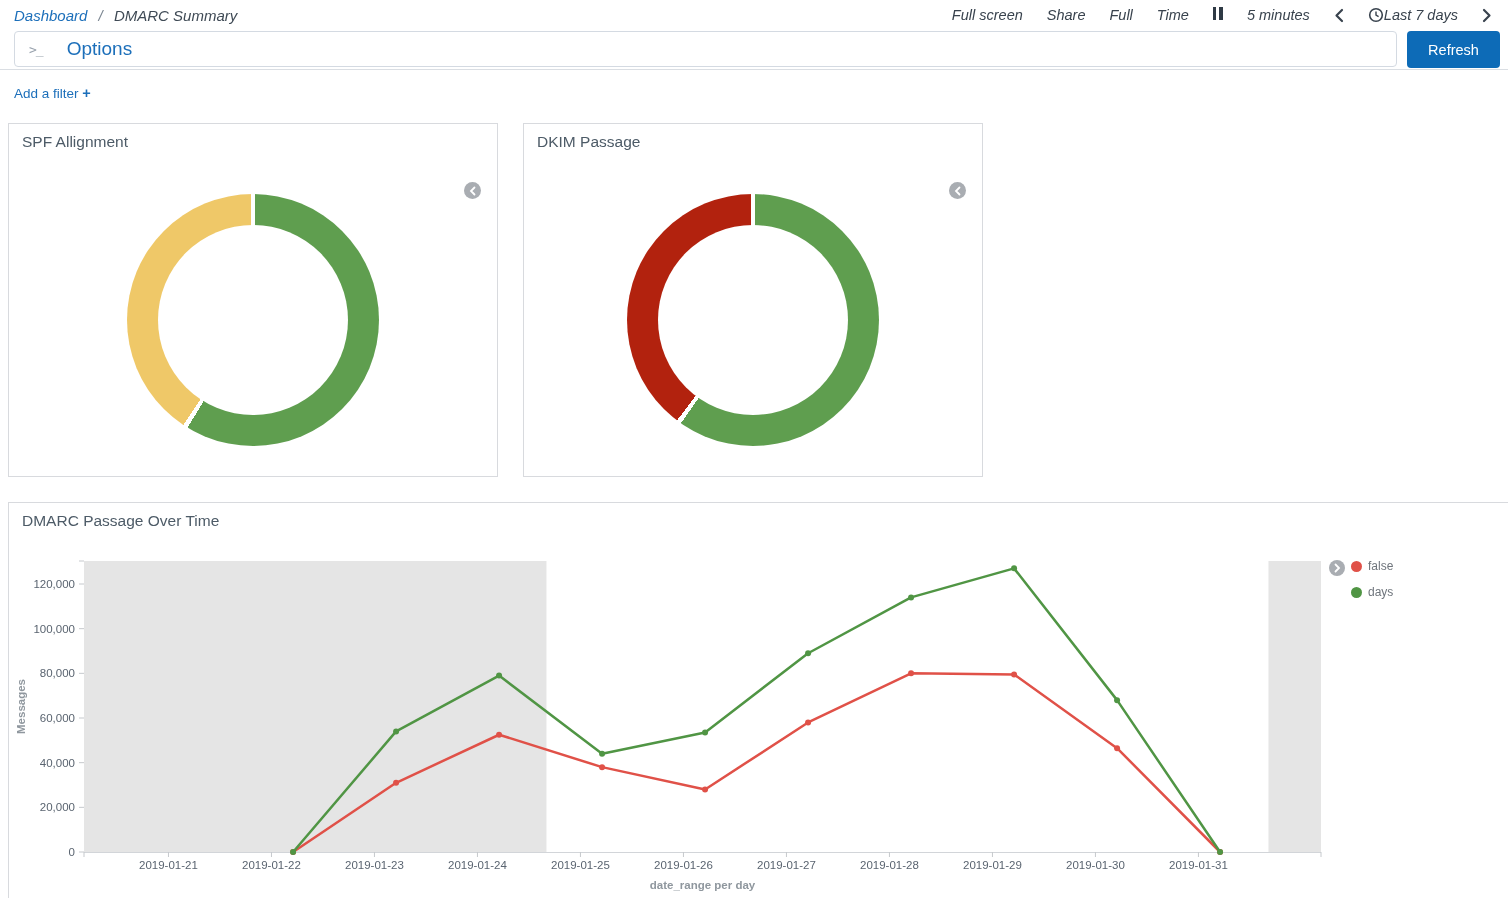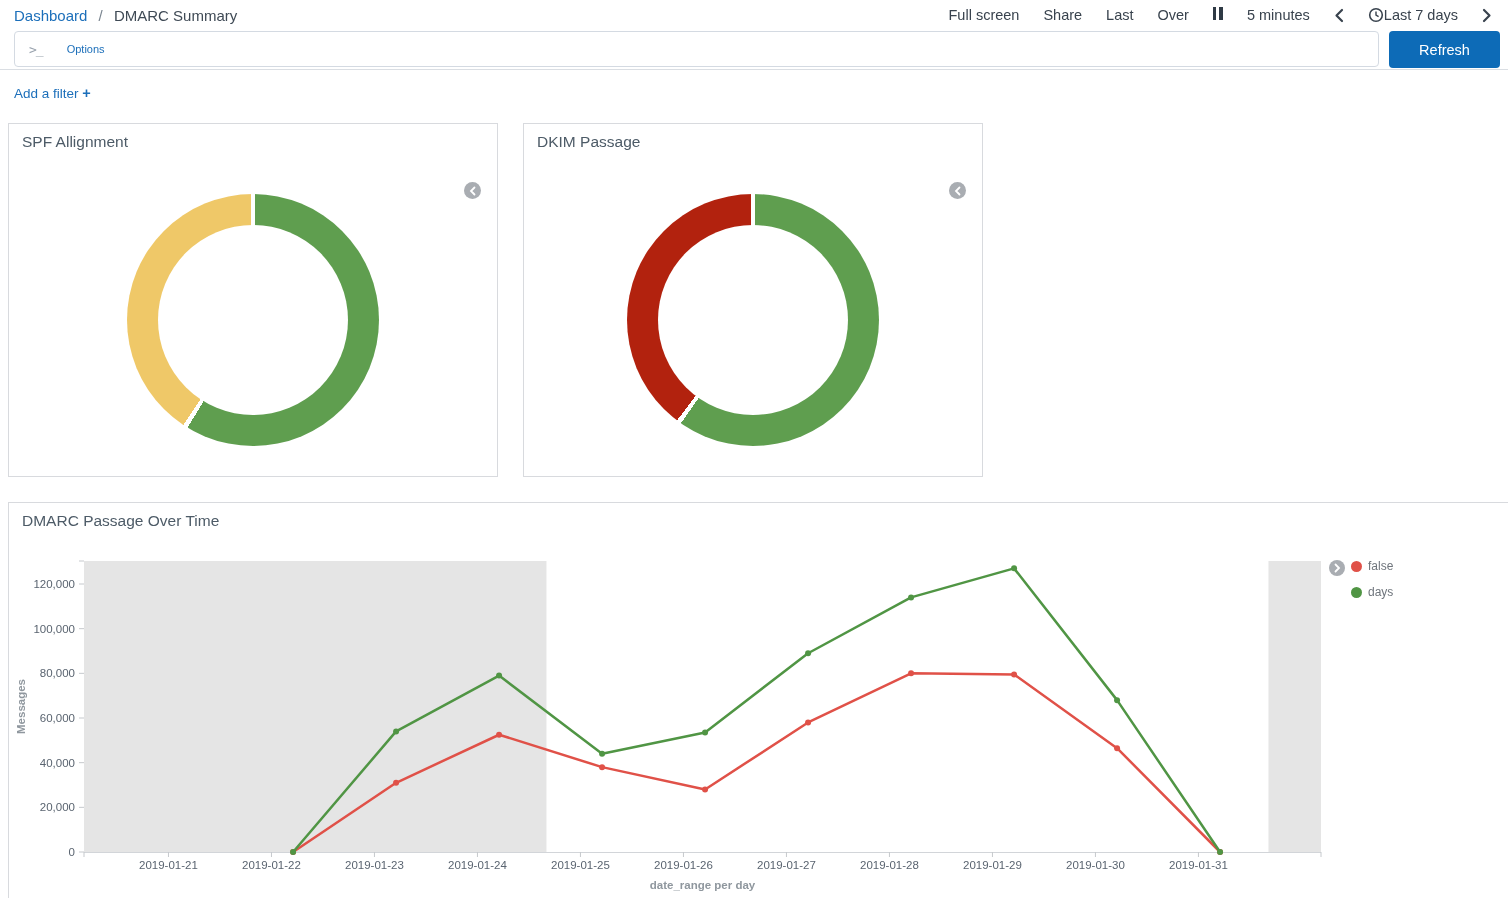--- a/index.html
+++ b/index.html
@@ -4,40 +4,40 @@
 <style>
   * { box-sizing: border-box; }
   html,body { margin:0; padding:0; }
   body {
     width:1508px; height:898px; overflow:hidden;
     background:#fff; font-family:"Liberation Sans", sans-serif; color:#3a4450;
   }
   a { text-decoration:none; cursor:pointer; }
 
   
-  .topbar { height:28px; display:flex; justify-content:space-between; align-items:center; padding:2px 16px 0 14px; }
+  .topbar { height:28px; display:flex; justify-content:space-between; align-items:center; padding:2px 16px 0 14px;font-style:italic; }
   .breadcrumb { font-size:15px; }
   .breadcrumb .bc-link { color:#1c6fba; }
   .breadcrumb .bc-sep { color:#7a8590; margin:0 7px; }
   .breadcrumb .bc-cur { color:#3f4a55; }
   .topmenu { display:flex; gap:24px; font-size:14.5px; }
   .topmenu a, .topmenu .mi { color:#39434e; }
   .pause-icon { display:inline-flex; gap:3px; cursor:pointer; }
   .pause-icon i { width:3.5px; height:13px; background:#2f3a45; }
   .chev-btn { display:inline-flex; align-items:center; cursor:pointer; }
   .timerange { display:inline-flex; align-items:center; gap:0; cursor:pointer; }
 
   
   .querybar { height:42px; display:flex; align-items:flex-start; padding:3px 8px 0 14px; border-bottom:1px solid #dadee3; }
   .searchbox { flex:1; height:36px; display:flex; align-items:center; border:1px solid #d4dae2; border-radius:4px; background:#fff; padding:0 14px; }
   .prompt { color:#98a2ad; font-family:"DejaVu Sans Mono", monospace; font-size:13px; margin-right:12px; letter-spacing:-1px; }
   .searchbox input { flex:1; border:none; outline:none; font-size:14.5px; color:#343741; font-family:"Liberation Sans", sans-serif; }
   .searchbox input::placeholder { color:#9aa5b3; }
-  .options-link { color:#1c6fba; font-size:11px; margin-left:12px; }
-  .refresh-btn { margin-left:10px; width:111px; height:37px; background:#0d6bb7; color:#fff; border:none; border-radius:4px; font-size:14.5px; font-family:"Liberation Sans", sans-serif; cursor:pointer; }
+  .options-link { color:#1c6fba; font-size:19px; margin-left:12px; }
+  .refresh-btn { margin-left:10px; width:93px; height:37px; background:#0d6bb7; color:#fff; border:none; border-radius:4px; font-size:14.5px; font-family:"Liberation Sans", sans-serif; cursor:pointer; }
 
   
   .filterbar { height:53px; padding:15px 14px 22px; font-size:13.5px; }
   .filterbar a { color:#1c6fba; }
   .filterbar .plus { font-weight:bold; font-size:14.5px; }
 
   
   .grid { display:grid; grid-template-columns:490px 460px 522px; grid-template-rows:354px 410px; gap:25px; padding:0 8px; }
   .panel { position:relative; background:#fff; border:1px solid #d8dade; }
   .panel-title { margin:0; padding:9px 13px; font-size:15.5px; font-weight:400; color:#4d5b67; }
@@ -62,22 +62,22 @@
 
 <header class="topbar">
   <div class="breadcrumb">
     <a class="bc-link">Dashboard</a>
     <span class="bc-sep">/</span>
     <span class="bc-cur">DMARC Summary</span>
   </div>
   <nav class="topmenu">
     <a>Full screen</a>
     <a>Share</a>
-    <a>Last</a>
-    <a>Over</a>
+    <a>Full</a>
+    <a>Time</a>
     <span class="pause-icon">
         <i></i>
         <i></i>
       </span>
     <a>5 minutes</a>
     <span class="chev-btn">
       <svg width="10" height="15">
           <polyline points="8,2 2.5,7.5 8,13" stroke="#39434e" stroke-width="2.2" fill="none" stroke-linecap="round" stroke-linejoin="round"></polyline>
         </svg>
     </span>

